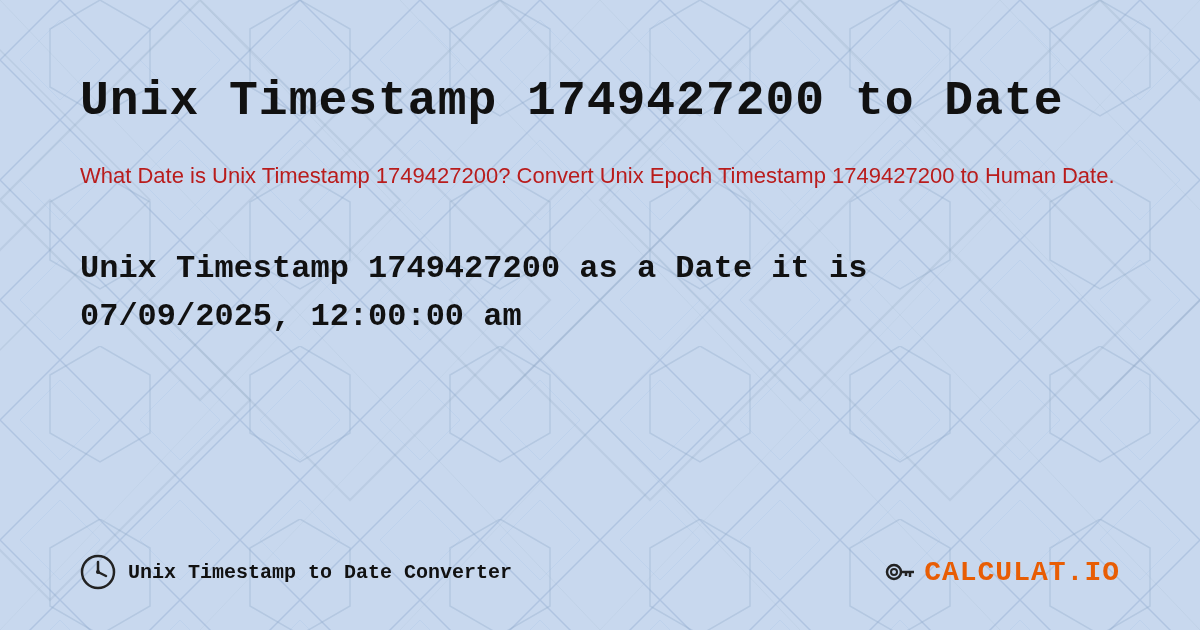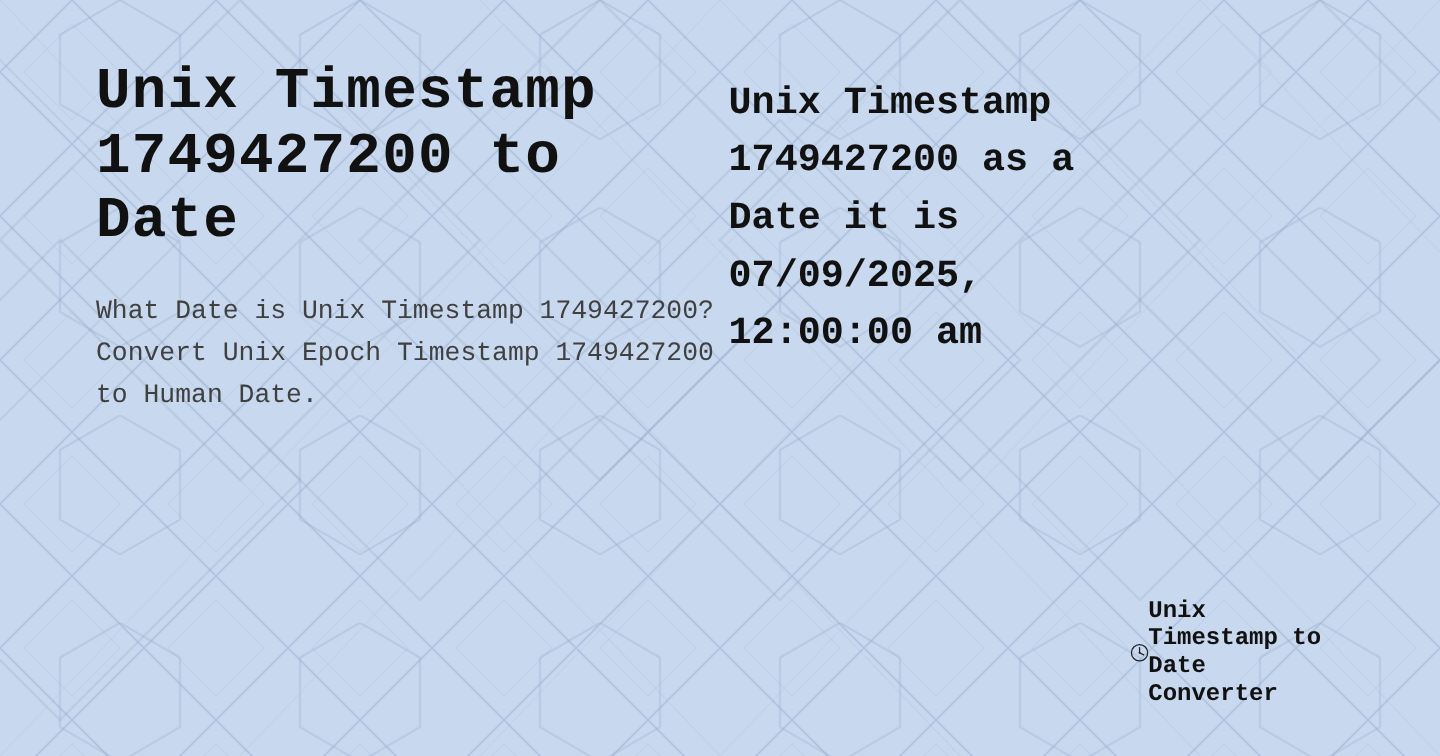--- a/index.html
+++ b/index.html
@@ -23,41 +23,41 @@
       top: 0;
       left: 0;
       width: 100%;
       height: 100%;
       z-index: 0;
     }
 
     .content {
       position: relative;
       z-index: 1;
-      padding: 50px 80px 40px 80px;
+      padding: 74px 80px 40px 80px;
       height: 100%;
       display: flex;
-      flex-direction: row;
+      flex-direction: column;
       justify-content: flex-start;
     }
 
     .main-title {
       font-size: 48px;
       font-weight: bold;
       color: #111;
       letter-spacing: 1px;
       margin-bottom: 30px;
       font-family: 'Courier New', Courier, monospace;
     }
 
     .description {
       font-size: 22px;
-      color: #404040;
+      color: #b91c1c;
       line-height: 1.6;
-      font-family: Liberation Mono, monospace;
+      font-family: Liberation Sans, sans-serif;
       margin-bottom: 40px;
     }
 
     .result-section {
       margin-top: 12px;
     }
 
     .result-text {
       font-size: 32px;
       font-weight: bold;
@@ -70,20 +70,21 @@
       display: flex;
       align-items: center;
       justify-content: space-between;
       margin-top: auto;
       padding-top: 20px;
     }
 
     .footer-left {
       display: flex;
       align-items: center;
+      gap: 12px;
     }
 
     .clock-icon {
       width: 36px;
       height: 36px;
     }
 
     .footer-label {
       font-size: 20px;
       font-weight: bold;
@@ -174,14 +175,28 @@
 
       <svg class="clock-icon" viewBox="0 0 36 36" xmlns="http://www.w3.org/2000/svg">
         <circle cx="18" cy="18" r="16" fill="none" stroke="#222" stroke-width="2.5"></circle>
         <line x1="18" y1="8" x2="18" y2="18" stroke="#222" stroke-width="2.5" stroke-linecap="round"></line>
         <line x1="18" y1="18" x2="26" y2="22" stroke="#222" stroke-width="2.5" stroke-linecap="round"></line>
         <circle cx="18" cy="18" r="2" fill="#222"></circle>
       </svg>
       <span class="footer-label">Unix Timestamp to Date Converter</span>
     </div>
 
+    <div class="logo">
+
+      <svg class="logo-icon" viewBox="0 0 32 32" xmlns="http://www.w3.org/2000/svg">
+
+        <circle cx="10" cy="16" r="7" fill="none" stroke="#222" stroke-width="2.5"></circle>
+        <circle cx="10" cy="16" r="3" fill="none" stroke="#222" stroke-width="2"></circle>
+        <line x1="17" y1="16" x2="30" y2="16" stroke="#222" stroke-width="2.5"></line>
+        <line x1="26" y1="16" x2="26" y2="21" stroke="#222" stroke-width="2.5"></line>
+        <line x1="22" y1="16" x2="22" y2="20" stroke="#222" stroke-width="2.5"></line>
+      </svg>
+      <span class="logo-text">
+        <span>CALCULAT</span><span style="color:#e85d04;">.IO</span>
+      </span>
+    </div>
   </div>
 </div>
 
 </body></html>

